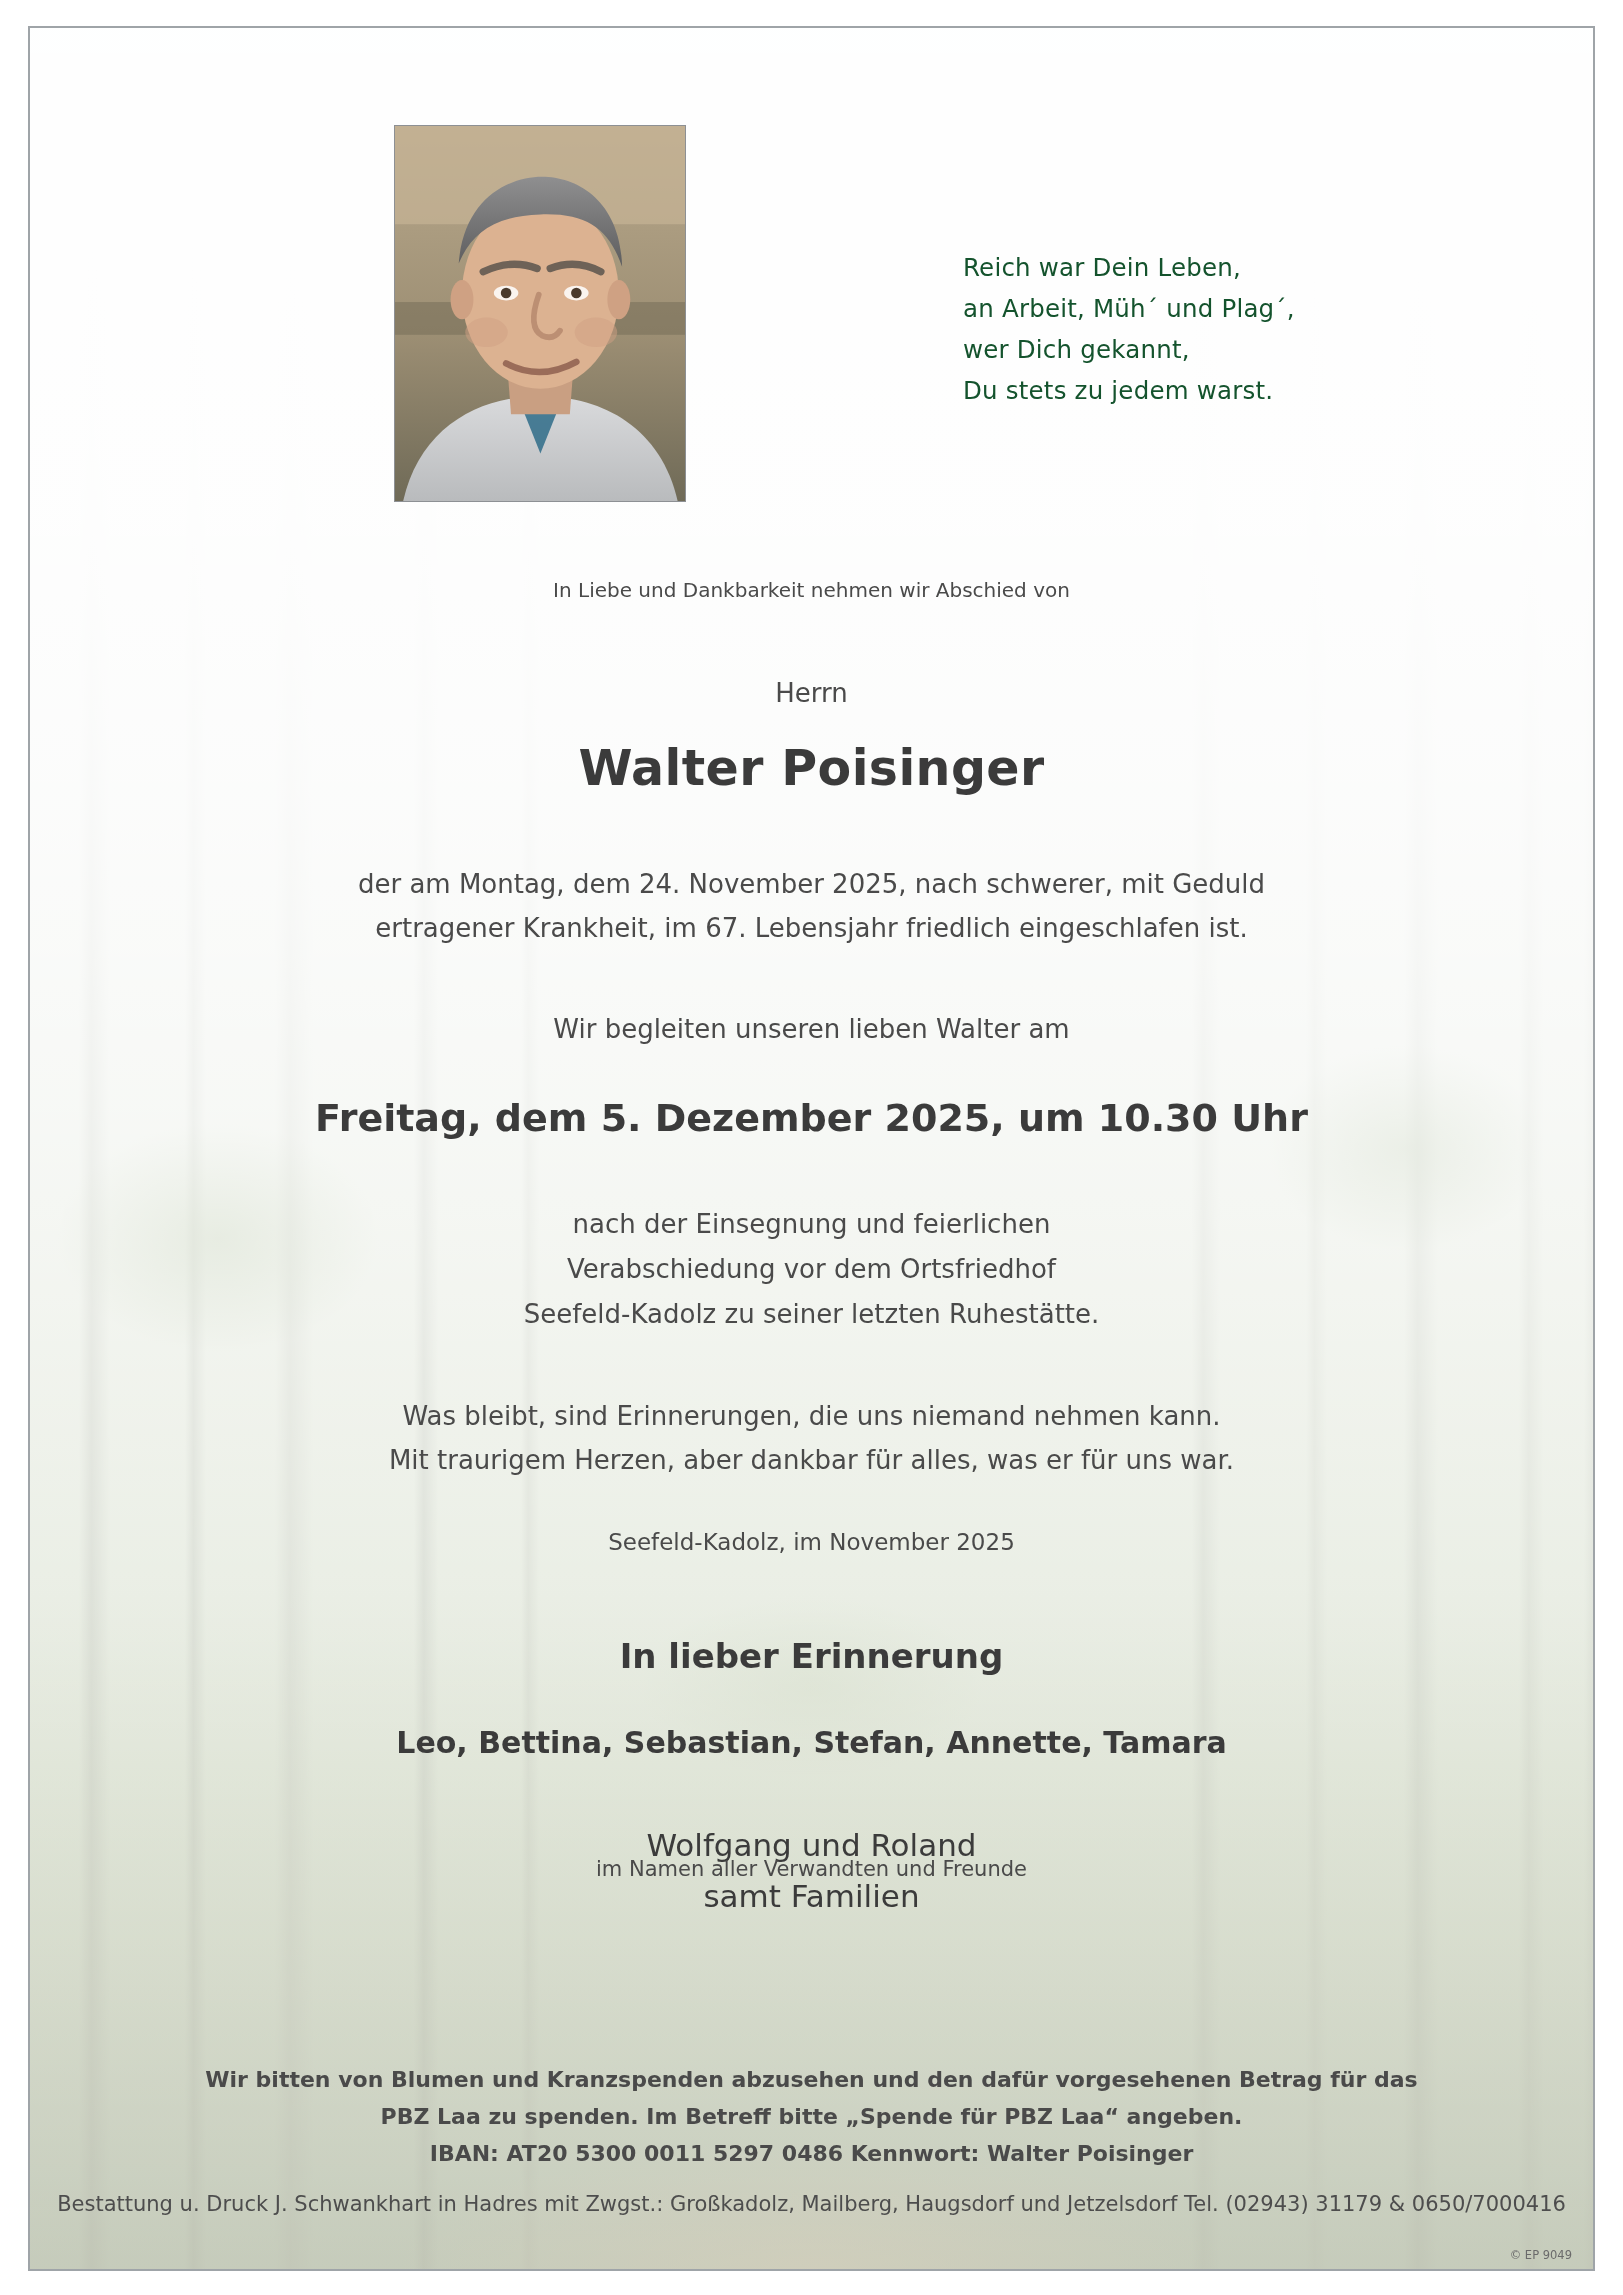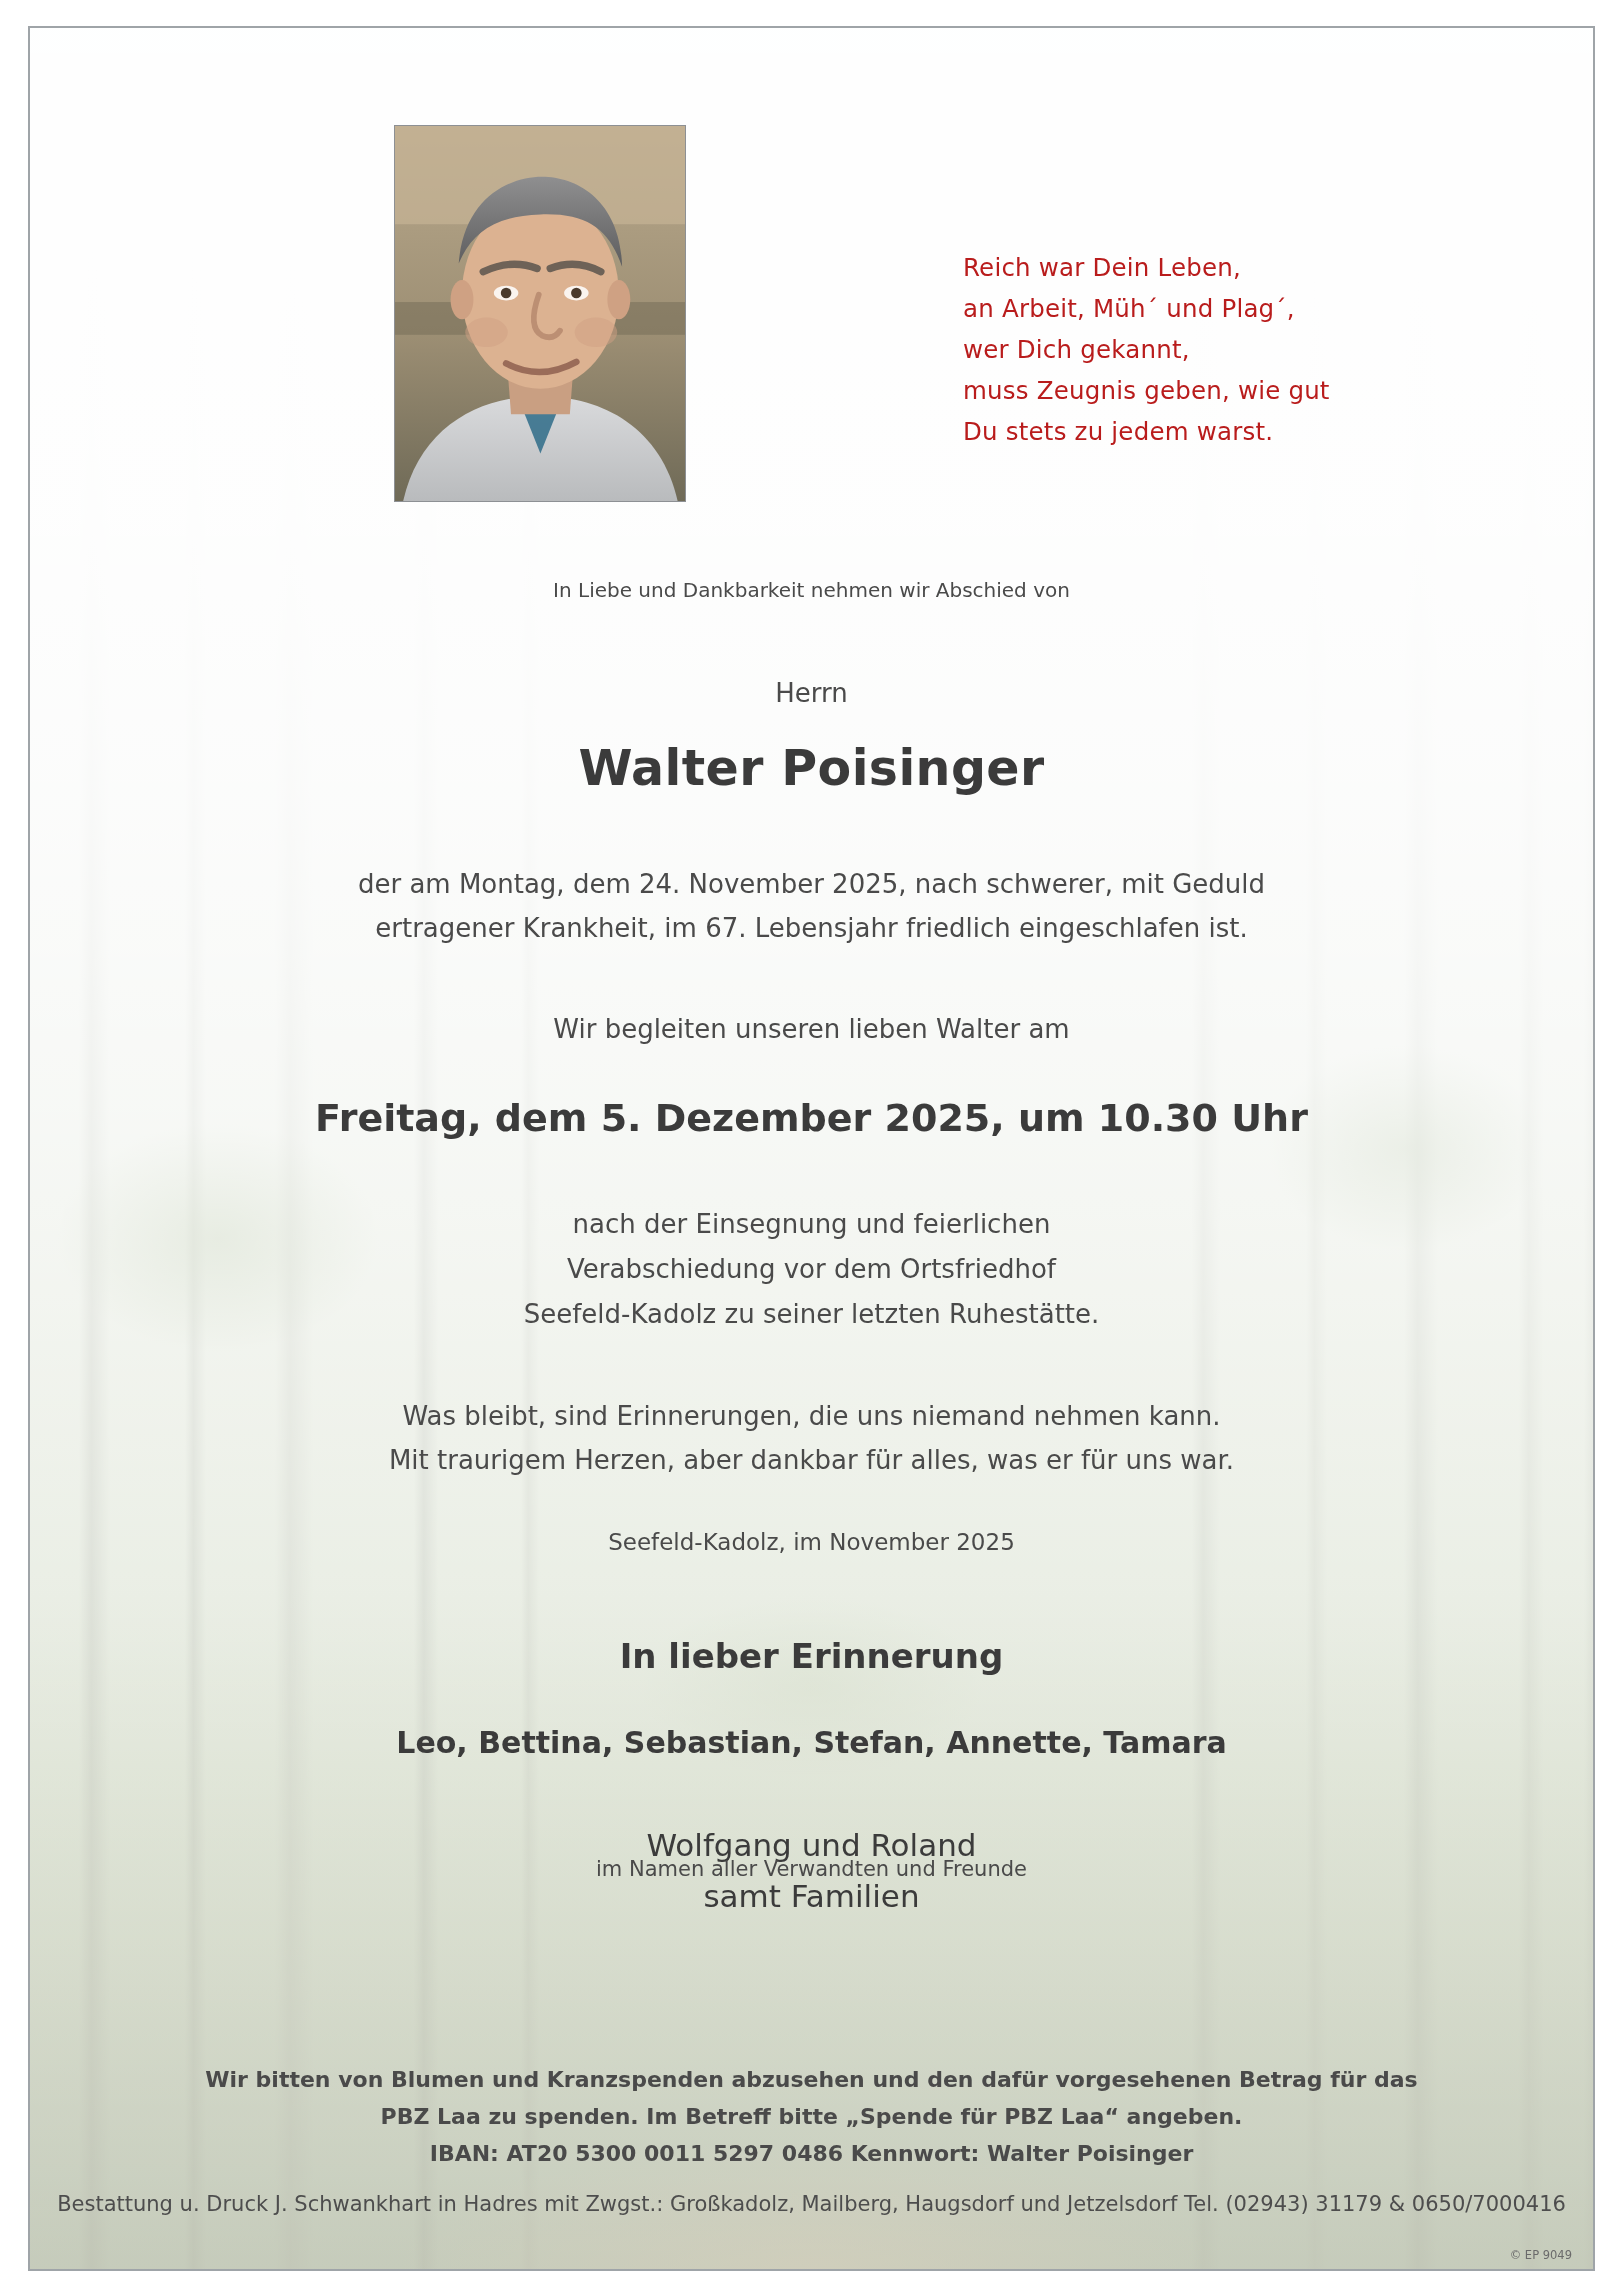--- a/index.html
+++ b/index.html
@@ -130,21 +130,21 @@
   }
   .portrait svg { display: block; width: 100%; height: 100%; }
 
   .verse {
     position: absolute;
     left: 933px;
     top: 219px;
     width: 622px;
     font-size: 24.5px;
     line-height: 41px;
-    color: #b91c1c;
+    color: #14532d;
     letter-spacing: 0.2px;
   }
 
   .center-block {
     position: absolute;
     left: 0;
     right: 0;
     text-align: center;
     color: #4a4a4a;
   }
@@ -243,21 +243,20 @@
 
           <ellipse cx="112" cy="252" rx="26" ry="18" fill="#cfa083" opacity="0.5"></ellipse>
           <ellipse cx="246" cy="252" rx="26" ry="18" fill="#cfa083" opacity="0.5"></ellipse>
         </svg>
       </div>
 
       <div class="verse">
         <div>Reich war Dein Leben,</div>
         <div>an Arbeit, Müh´ und Plag´,</div>
         <div>wer Dich gekannt,</div>
-        <div>muss Zeugnis geben, wie gut</div>
         <div>Du stets zu jedem warst.</div>
       </div>
 
       <div class="center-block t-abschied">In Liebe und Dankbarkeit nehmen wir Abschied von</div>
 
       <div class="center-block t-herrn">Herrn</div>
 
       <div class="center-block t-name">Walter Poisinger</div>
 
       <div class="center-block t-death">

